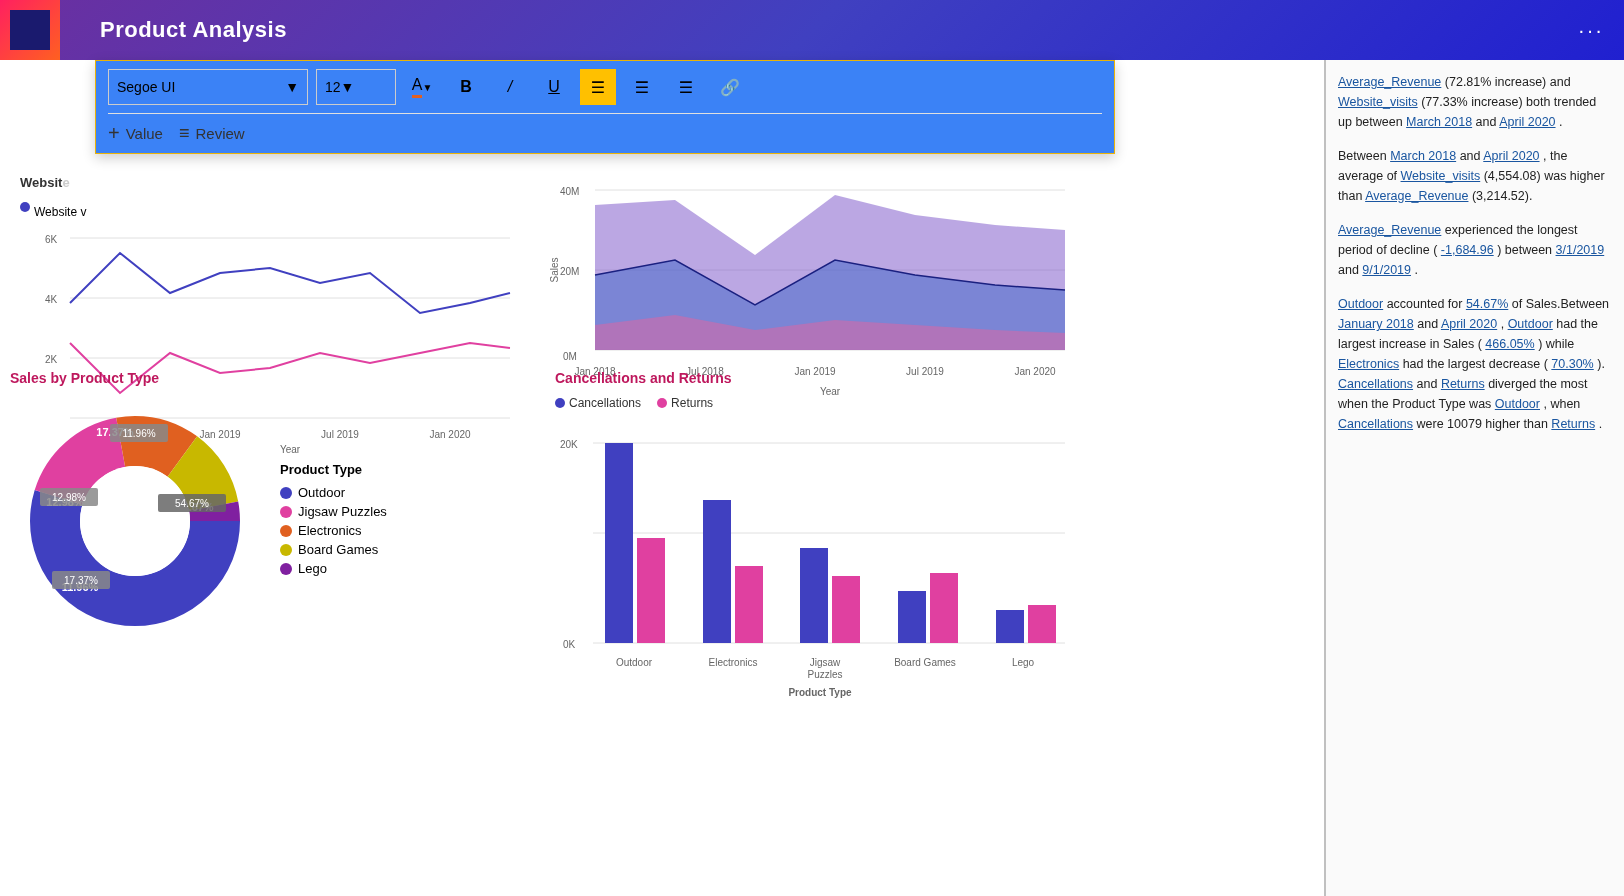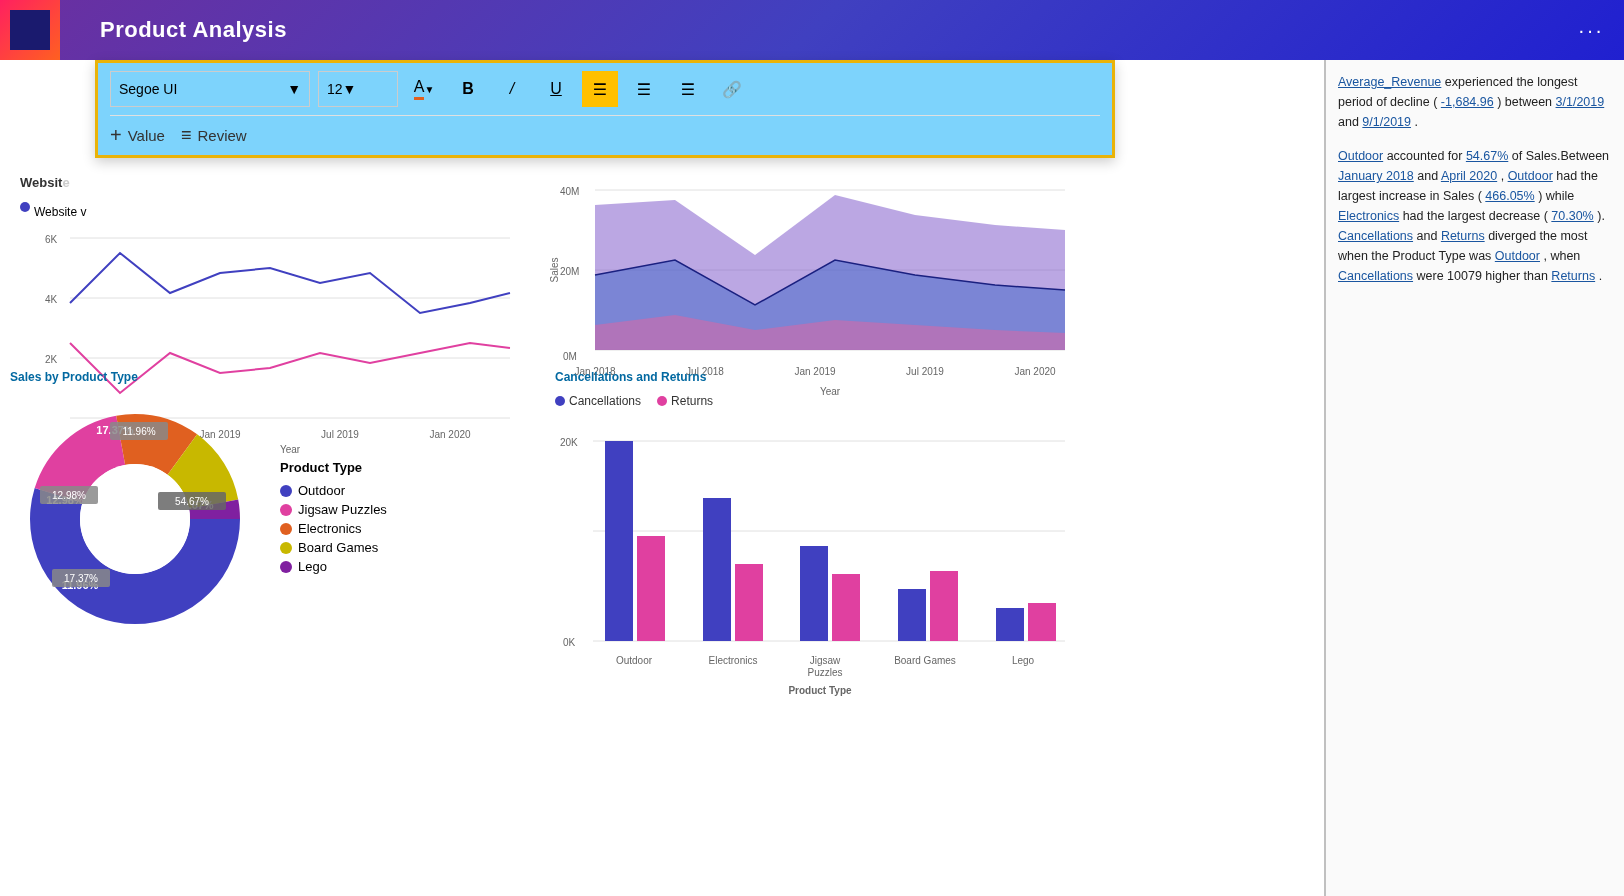--- a/index.html
+++ b/index.html
@@ -58,22 +58,22 @@
       padding: 10px;
       position: relative;
     }
 
     
     .toolbar-popup {
       position: absolute;
       top: 0;
       left: 95px;
       width: 1020px;
-      background: #7dd3fc;
-      border: 3px solid #eab308;
+      background: #3b82f6;
+      border: 1px solid #eab308;
       box-shadow: 0 4px 12px rgba(0,0,0,0.2);
       z-index: 100;
       padding: 8px 12px;
     }
     .toolbar-row1 {
       display: flex;
       align-items: center;
       gap: 8px;
       padding-bottom: 8px;
       border-bottom: 1px solid #e0e0e0;
@@ -157,23 +157,23 @@
 
     
     .donut-section {
       position: absolute;
       top: 310px;
       left: 10px;
       width: 530px;
       height: 400px;
     }
     .section-title {
-      font-size: 12px;
+      font-size: 14px;
       font-weight: 600;
-      color: #0369a1;
+      color: #be185d;
       margin-bottom: 10px;
     }
     .donut-wrapper {
       display: flex;
       align-items: center;
       gap: 20px;
     }
 
     
     .cancel-section {
@@ -459,20 +459,41 @@
         <text x="370" y="248" class="axis-label" text-anchor="middle">Board Games</text>
         <text x="468" y="248" class="axis-label" text-anchor="middle">Lego</text>
 
         <text x="265" y="278" class="axis-label" text-anchor="middle" font-weight="600">Product Type</text>
       </svg>
     </div>
 
   </div>
 
   <div class="right-panel">
+    <p>
+      <a>Average_Revenue</a>
+      <span> (72.81% increase) and </span>
+      <a>Website_visits</a>
+      <span> (77.33% increase) both trended up between </span>
+      <a>March 2018</a>
+      <span> and </span>
+      <a>April 2020</a>
+      <span>.</span>
+    </p>
+    <p>
+      <span>Between </span>
+      <a>March 2018</a>
+      <span> and </span>
+      <a>April 2020</a>
+      <span>, the average of </span>
+      <a>Website_visits</a>
+      <span> (4,554.08) was higher than </span>
+      <a>Average_Revenue</a>
+      <span> (3,214.52).</span>
+    </p>
     <p>
       <a>Average_Revenue</a>
       <span> experienced the longest period of decline (</span>
       <a>-1,684.96</a>
       <span>) between </span>
       <a>3/1/2019</a>
       <span> and </span>
       <a>9/1/2019</a>
       <span>.</span>
     </p>

